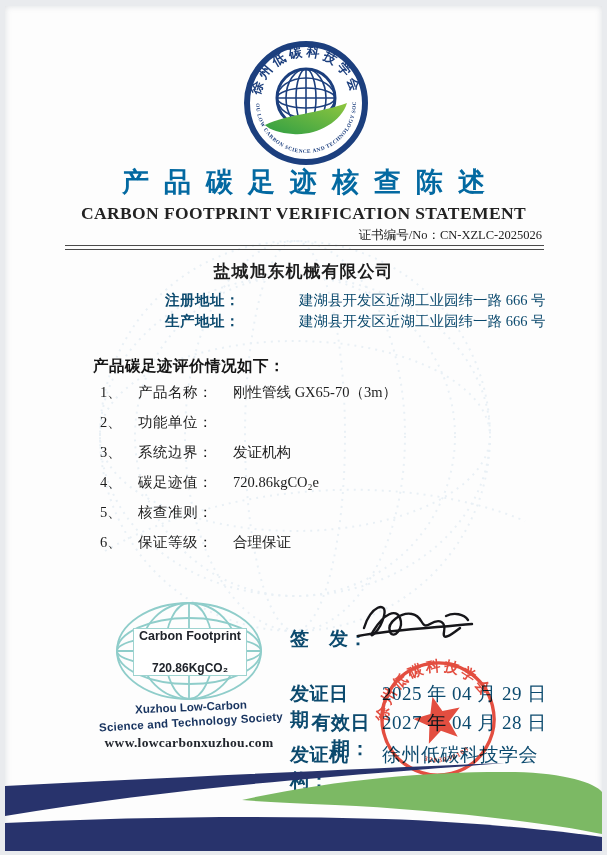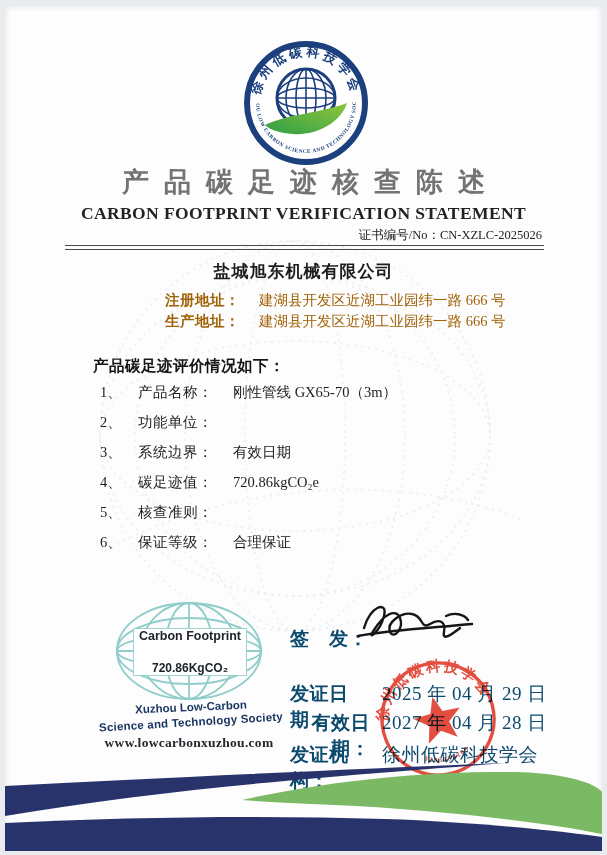--- a/index.html
+++ b/index.html
@@ -15,37 +15,37 @@
     box-shadow:inset 0 0 6px rgba(120,130,145,.25);
     overflow:hidden;
   }
   .abs{position:absolute;}
   
   .watermark{left:40px;top:215px;opacity:.55;pointer-events:none;}
   
   .logo{left:238px;top:34px;}
   .title-cn{
     left:0;right:0;top:158px;text-align:center;
-    font-size:27px;font-weight:bold;color:#737373;
+    font-size:27px;font-weight:bold;color:#0369a1;
     letter-spacing:15px;text-indent:15px;
   }
   .title-en{
     left:0;right:0;top:197px;text-align:center;
     font-size:17.5px;font-weight:700;color:#222;letter-spacing:.4px;
   }
   .cert-line{
     right:60px;top:221px;font-size:12.5px;color:#222;
   }
   .rule{
     left:60px;right:58px;top:239px;height:2.5px;
     border-top:1.5px solid #4a4a4a;border-bottom:1.5px solid #4a4a4a;
   }
   
   .company-name{left:0;right:0;top:254px;text-align:center;font-size:17px;font-weight:bold;color:#1d1d1d;letter-spacing:1px;}
-  .addr-row{left:160px;font-size:14.5px;color:#a16207;display:flex;}
+  .addr-row{left:160px;font-size:14.5px;color:#0c4a6e;display:flex;gap:40px;}
   .addr-row .lab{width:76px;font-weight:bold;letter-spacing:.5px;}
   .addr-row .val{margin-left:18px;}
   .addr-reg{top:285px;}
   .addr-prod{top:306px;}
   
   .section-heading{left:88px;top:350px;font-size:15.5px;font-weight:bold;color:#161616;letter-spacing:.5px;}
   .eval-list{left:95px;top:378px;width:430px;}
   .eval-row{display:flex;margin-bottom:12.5px;font-size:14.5px;color:#1c1c1c;line-height:17.5px;}
   .eval-row .no{width:38px;}
   .eval-row .lab{width:95px;letter-spacing:.5px;}
@@ -150,21 +150,21 @@
     </div>
 
     <div class="eval-row">
       <span class="no">2、</span>
       <span class="lab">功能单位：</span>
     </div>
 
     <div class="eval-row">
       <span class="no">3、</span>
       <span class="lab">系统边界：</span>
-      <span class="val">有效日期</span>
+      <span class="val">发证机构</span>
     </div>
 
     <div class="eval-row">
       <span class="no">4、</span>
       <span class="lab">碳足迹值：</span>
       <span class="val">720.86kgCO₂e</span>
     </div>
 
     <div class="eval-row">
       <span class="no">5、</span>

